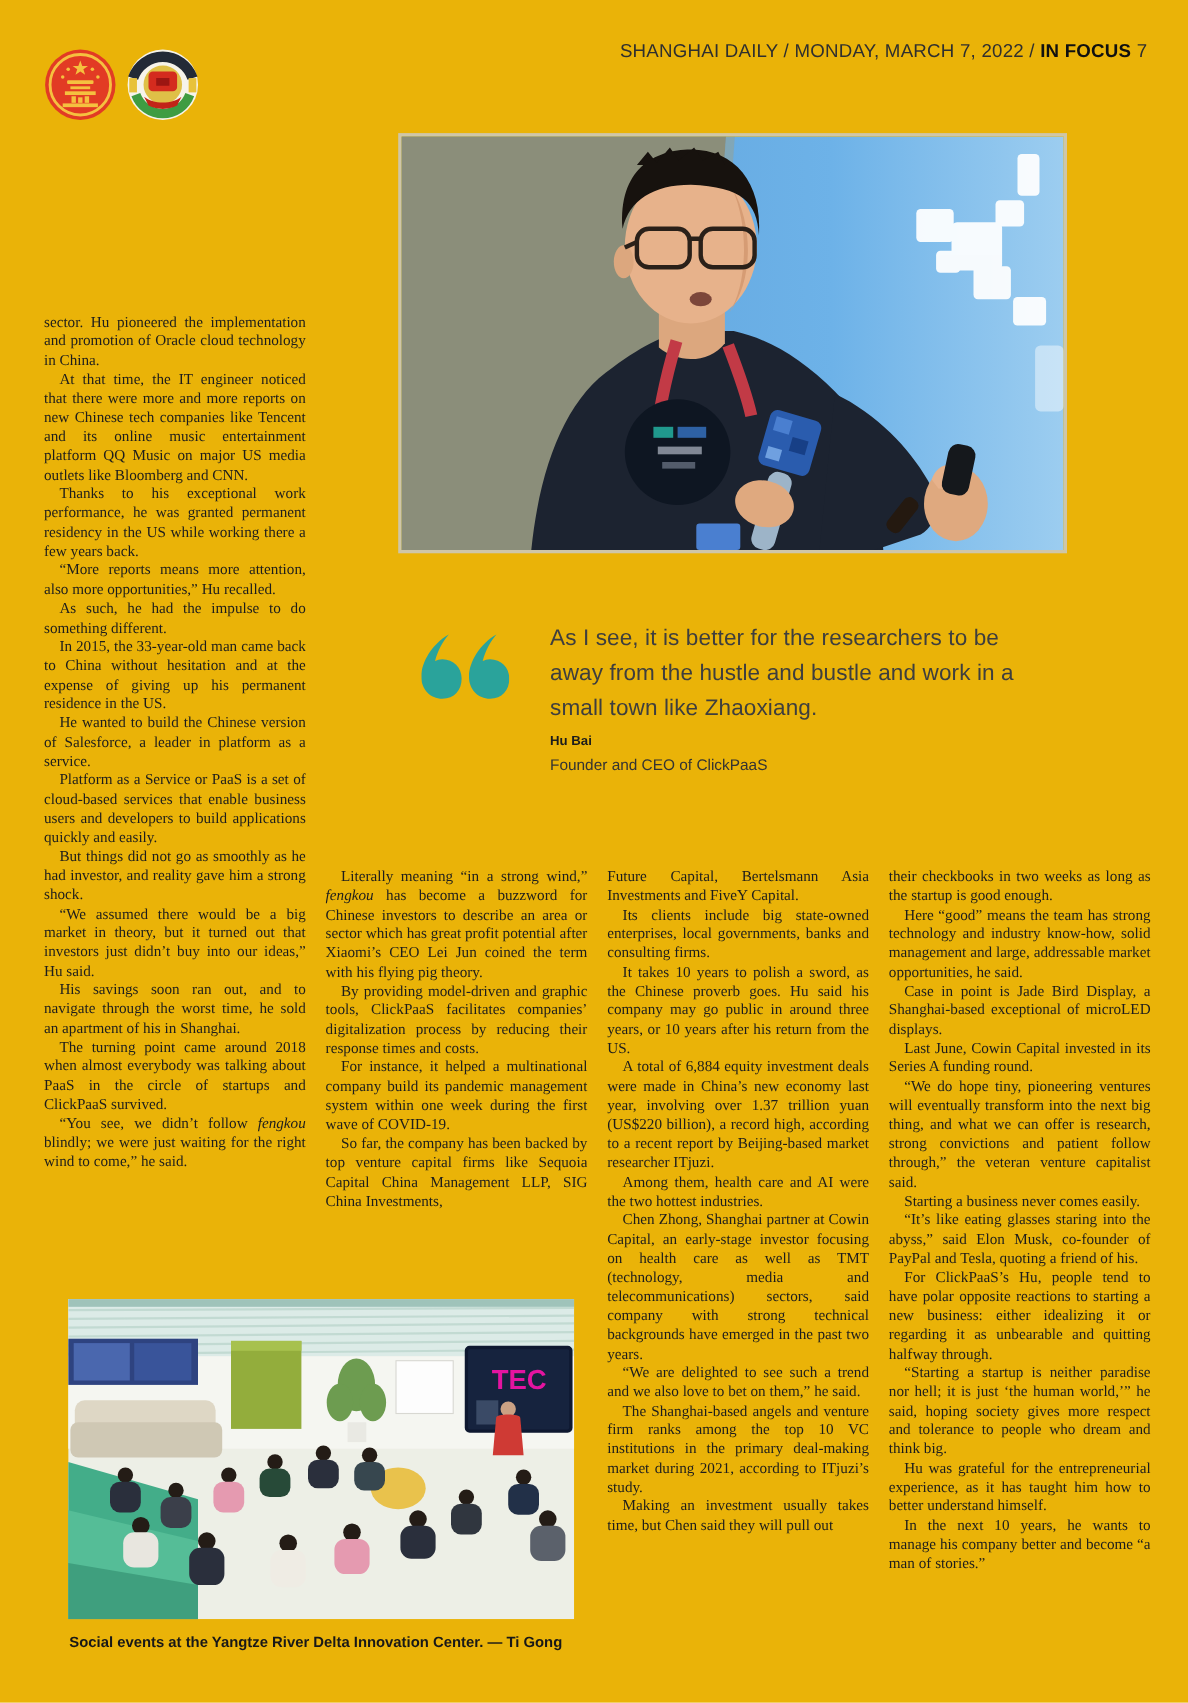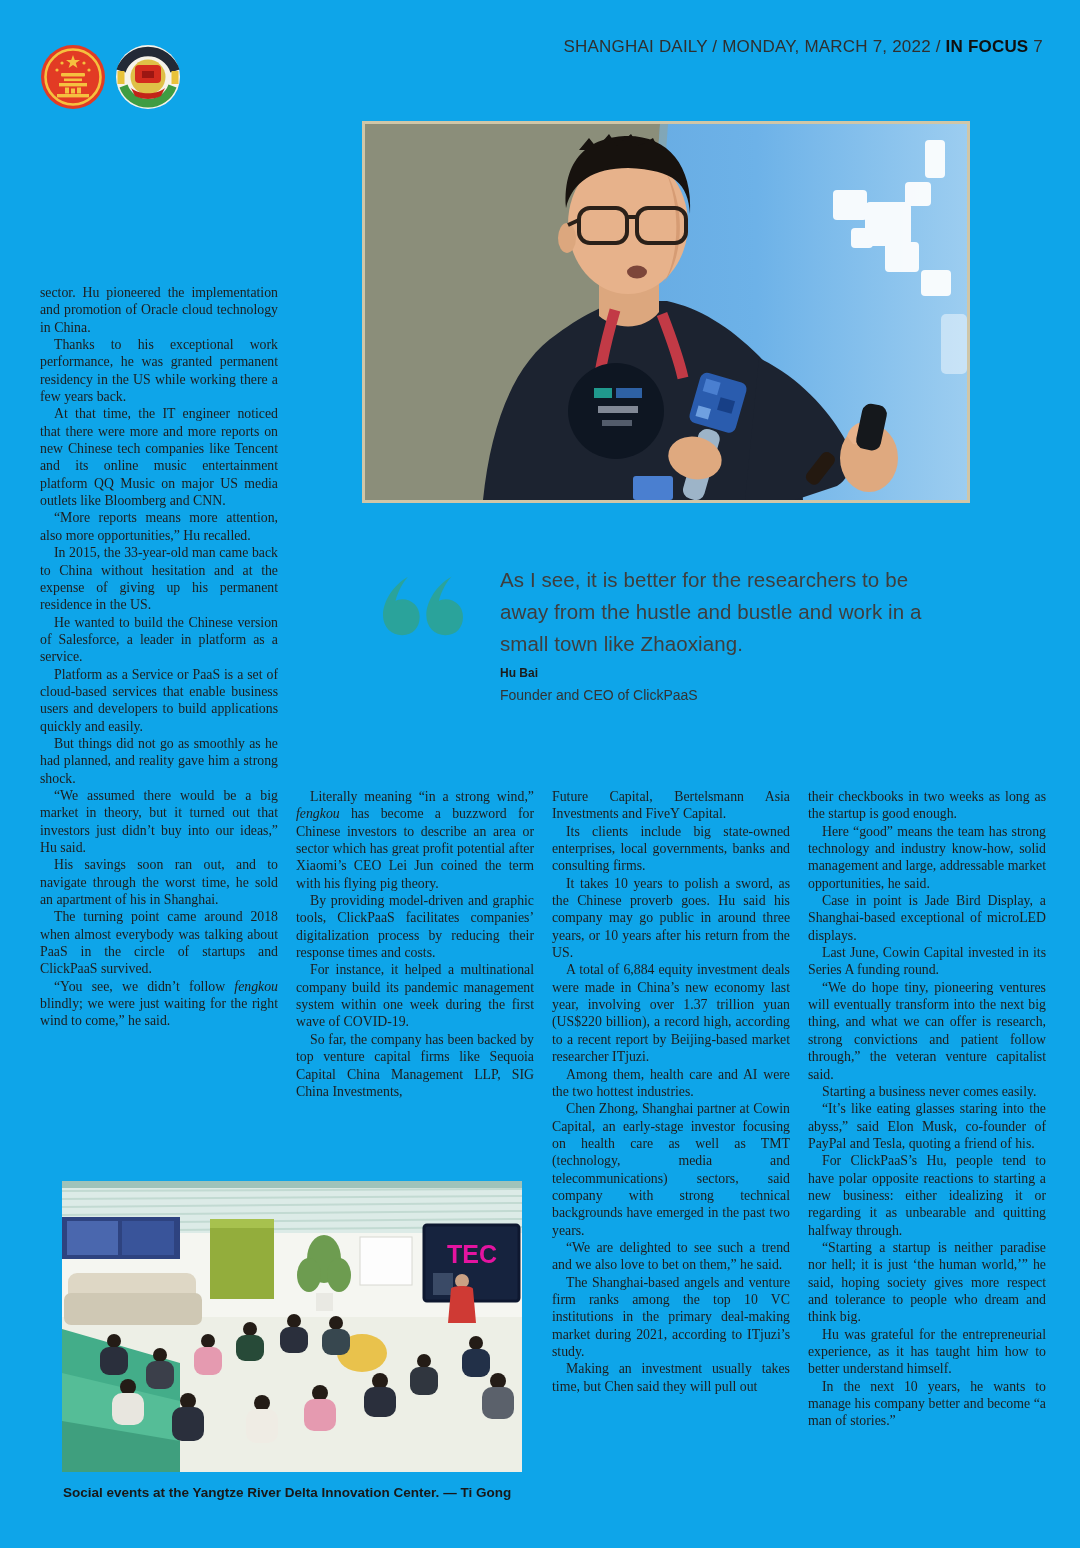--- a/index.html
+++ b/index.html
@@ -1,17 +1,17 @@
 <!DOCTYPE html>
 <html><head>
 <meta charset="utf-8">
 <style>
   html,body { margin:0; padding:0; background:#ffffff; }
   .page {
-    position:relative; width:1080px; height:1548px; background:#0ea5e9;
+    position:relative; width:1080px; height:1548px; background:#eab308;
     font-family:"Liberation Serif", serif; color:#1e1e1e; overflow:hidden;
   }
   
   .header-line {
     position:absolute; top:37px; right:37px;
     font-family:"Liberation Sans", sans-serif; font-size:17px; color:#2f2f2f;
     letter-spacing:.2px; white-space:nowrap;
   }
   .header-line .strong { font-weight:bold; color:#101010; }
   .emblems { position:absolute; left:40px; top:44px; display:flex; gap:9px; }
@@ -174,27 +174,28 @@
       <path d="M30,0 C12,10 0,30 0,46 C0,60 10,70 23,70 C36,70 44,61 44,48 C44,36 35,27 23,27 C20,27 17,28 15,29 C18,17 24,7 30,0 Z"></path>
       <path d="M82,0 C64,10 52,30 52,46 C52,60 62,70 75,70 C88,70 96,61 96,48 C96,36 87,27 75,27 C72,27 69,28 67,29 C70,17 76,7 82,0 Z"></path>
     </g>
   </svg>
   <div class="quote-text">As I see, it is better for the researchers to be away from the hustle and bustle and work in a small town like Zhaoxiang.</div>
   <div class="quote-author">Hu Bai</div>
   <div class="quote-role">Founder and CEO of ClickPaaS</div>
 
   <div class="col" id="col1">
       <p class="noindent">sector. Hu pioneered the implementation and promotion of Oracle cloud technology in China.</p>
+      <p>At that time, the IT engineer noticed that there were more and more reports on new Chinese tech companies like Tencent and its online music entertainment platform QQ Music on major US media outlets like Bloomberg and CNN.</p>
       <p>Thanks to his exceptional work performance, he was granted permanent residency in the US while working there a few years back.</p>
-      <p>At that time, the IT engineer noticed that there were more and more reports on new Chinese tech companies like Tencent and its online music entertainment platform QQ Music on major US media outlets like Bloomberg and CNN.</p>
       <p>“More reports means more attention, also more opportunities,” Hu recalled.</p>
+      <p>As such, he had the impulse to do something different.</p>
       <p>In 2015, the 33-year-old man came back to China without hesitation and at the expense of giving up his permanent residence in the US.</p>
       <p>He wanted to build the Chinese version of Salesforce, a leader in platform as a service.</p>
       <p>Platform as a Service or PaaS is a set of cloud-based services that enable business users and developers to build applications quickly and easily.</p>
-      <p>But things did not go as smoothly as he had planned, and reality gave him a strong shock.</p>
+      <p>But things did not go as smoothly as he had investor, and reality gave him a strong shock.</p>
       <p>“We assumed there would be a big market in theory, but it turned out that investors just didn’t buy into our ideas,” Hu said.</p>
       <p>His savings soon ran out, and to navigate through the worst time, he sold an apartment of his in Shanghai.</p>
       <p>The turning point came around 2018 when almost everybody was talking about PaaS in the circle of startups and ClickPaaS survived.</p>
       <p>“You see, we didn’t follow <i>fengkou</i> blindly; we were just waiting for the right wind to come,” he said.</p>
     </div>
   <div class="col" id="col2">
       <p>Literally meaning “in a strong wind,” <i>fengkou</i> has become a buzzword for Chinese investors to describe an area or sector which has great profit potential after Xiaomi’s CEO Lei Jun coined the term with his flying pig theory.</p>
       <p>By providing model-driven and graphic tools, ClickPaaS facilitates companies’ digitalization process by reducing their response times and costs.</p>
       <p>For instance, it helped a multinational company build its pandemic management system within one week during the first wave of COVID-19.</p>
       <p>So far, the company has been backed by top venture capital firms like Sequoia Capital China Management LLP, SIG China Investments,</p>

